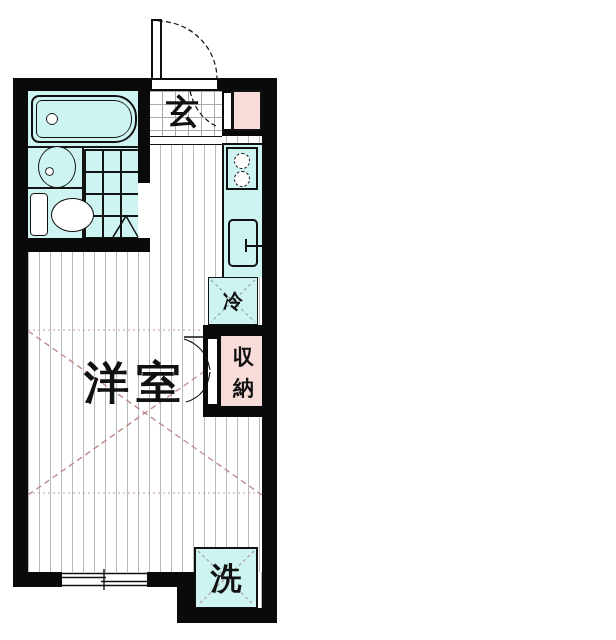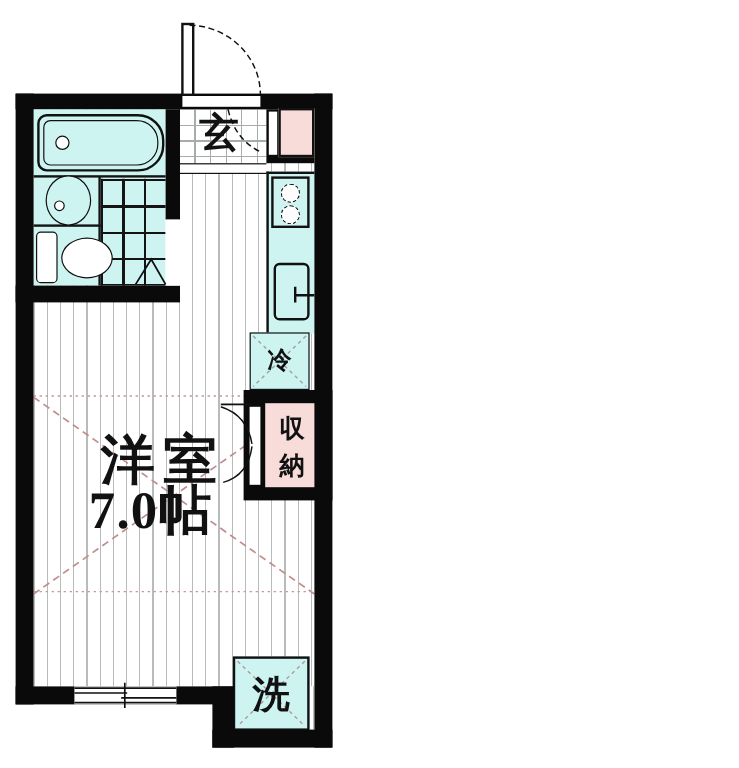--- a/index.html
+++ b/index.html
@@ -109,19 +109,18 @@
 
     <path d="M62 573.5 L147 573.5 M62 585.5 L147 585.5 M62 577.5 L106 577.5 M101 581.5 L147 581.5 M104 569 L104 590" stroke="#111" stroke-width="1.4" fill="none"></path>
 
     <path d="M211 280 L255 322 M255 280 L211 322" stroke="#9aa4a3" stroke-width="1.2" stroke-dasharray="3 3" fill="none"></path>
 
     <path d="M198 551 L254 605 M254 551 L198 605" stroke="#b39a99" stroke-width="1.2" stroke-dasharray="3 3" fill="none"></path>
   </svg>
 
   <div class="label" style="left:166px;top:96px;font-size:33px;">玄</div>
   <div class="label" style="left:84px;top:361px;font-size:45px;letter-spacing:7px;">洋室</div>
-  <div class="label" style="left:74px;top:404px;font-size:44px;letter-spacing:1px;">7.0帖</div>
   <div class="label center" style="left:208px;top:277px;width:50px;height:48px;font-size:20px;">冷</div>
   <div class="label" style="left:230px;top:342px;width:24px;font-size:21px;line-height:31px;text-align:right;">収納</div>
   <div class="label center" style="left:194px;top:547px;width:64px;height:62px;font-size:31px;">洗</div>
 
 
 </div>
 
 </body></html>

